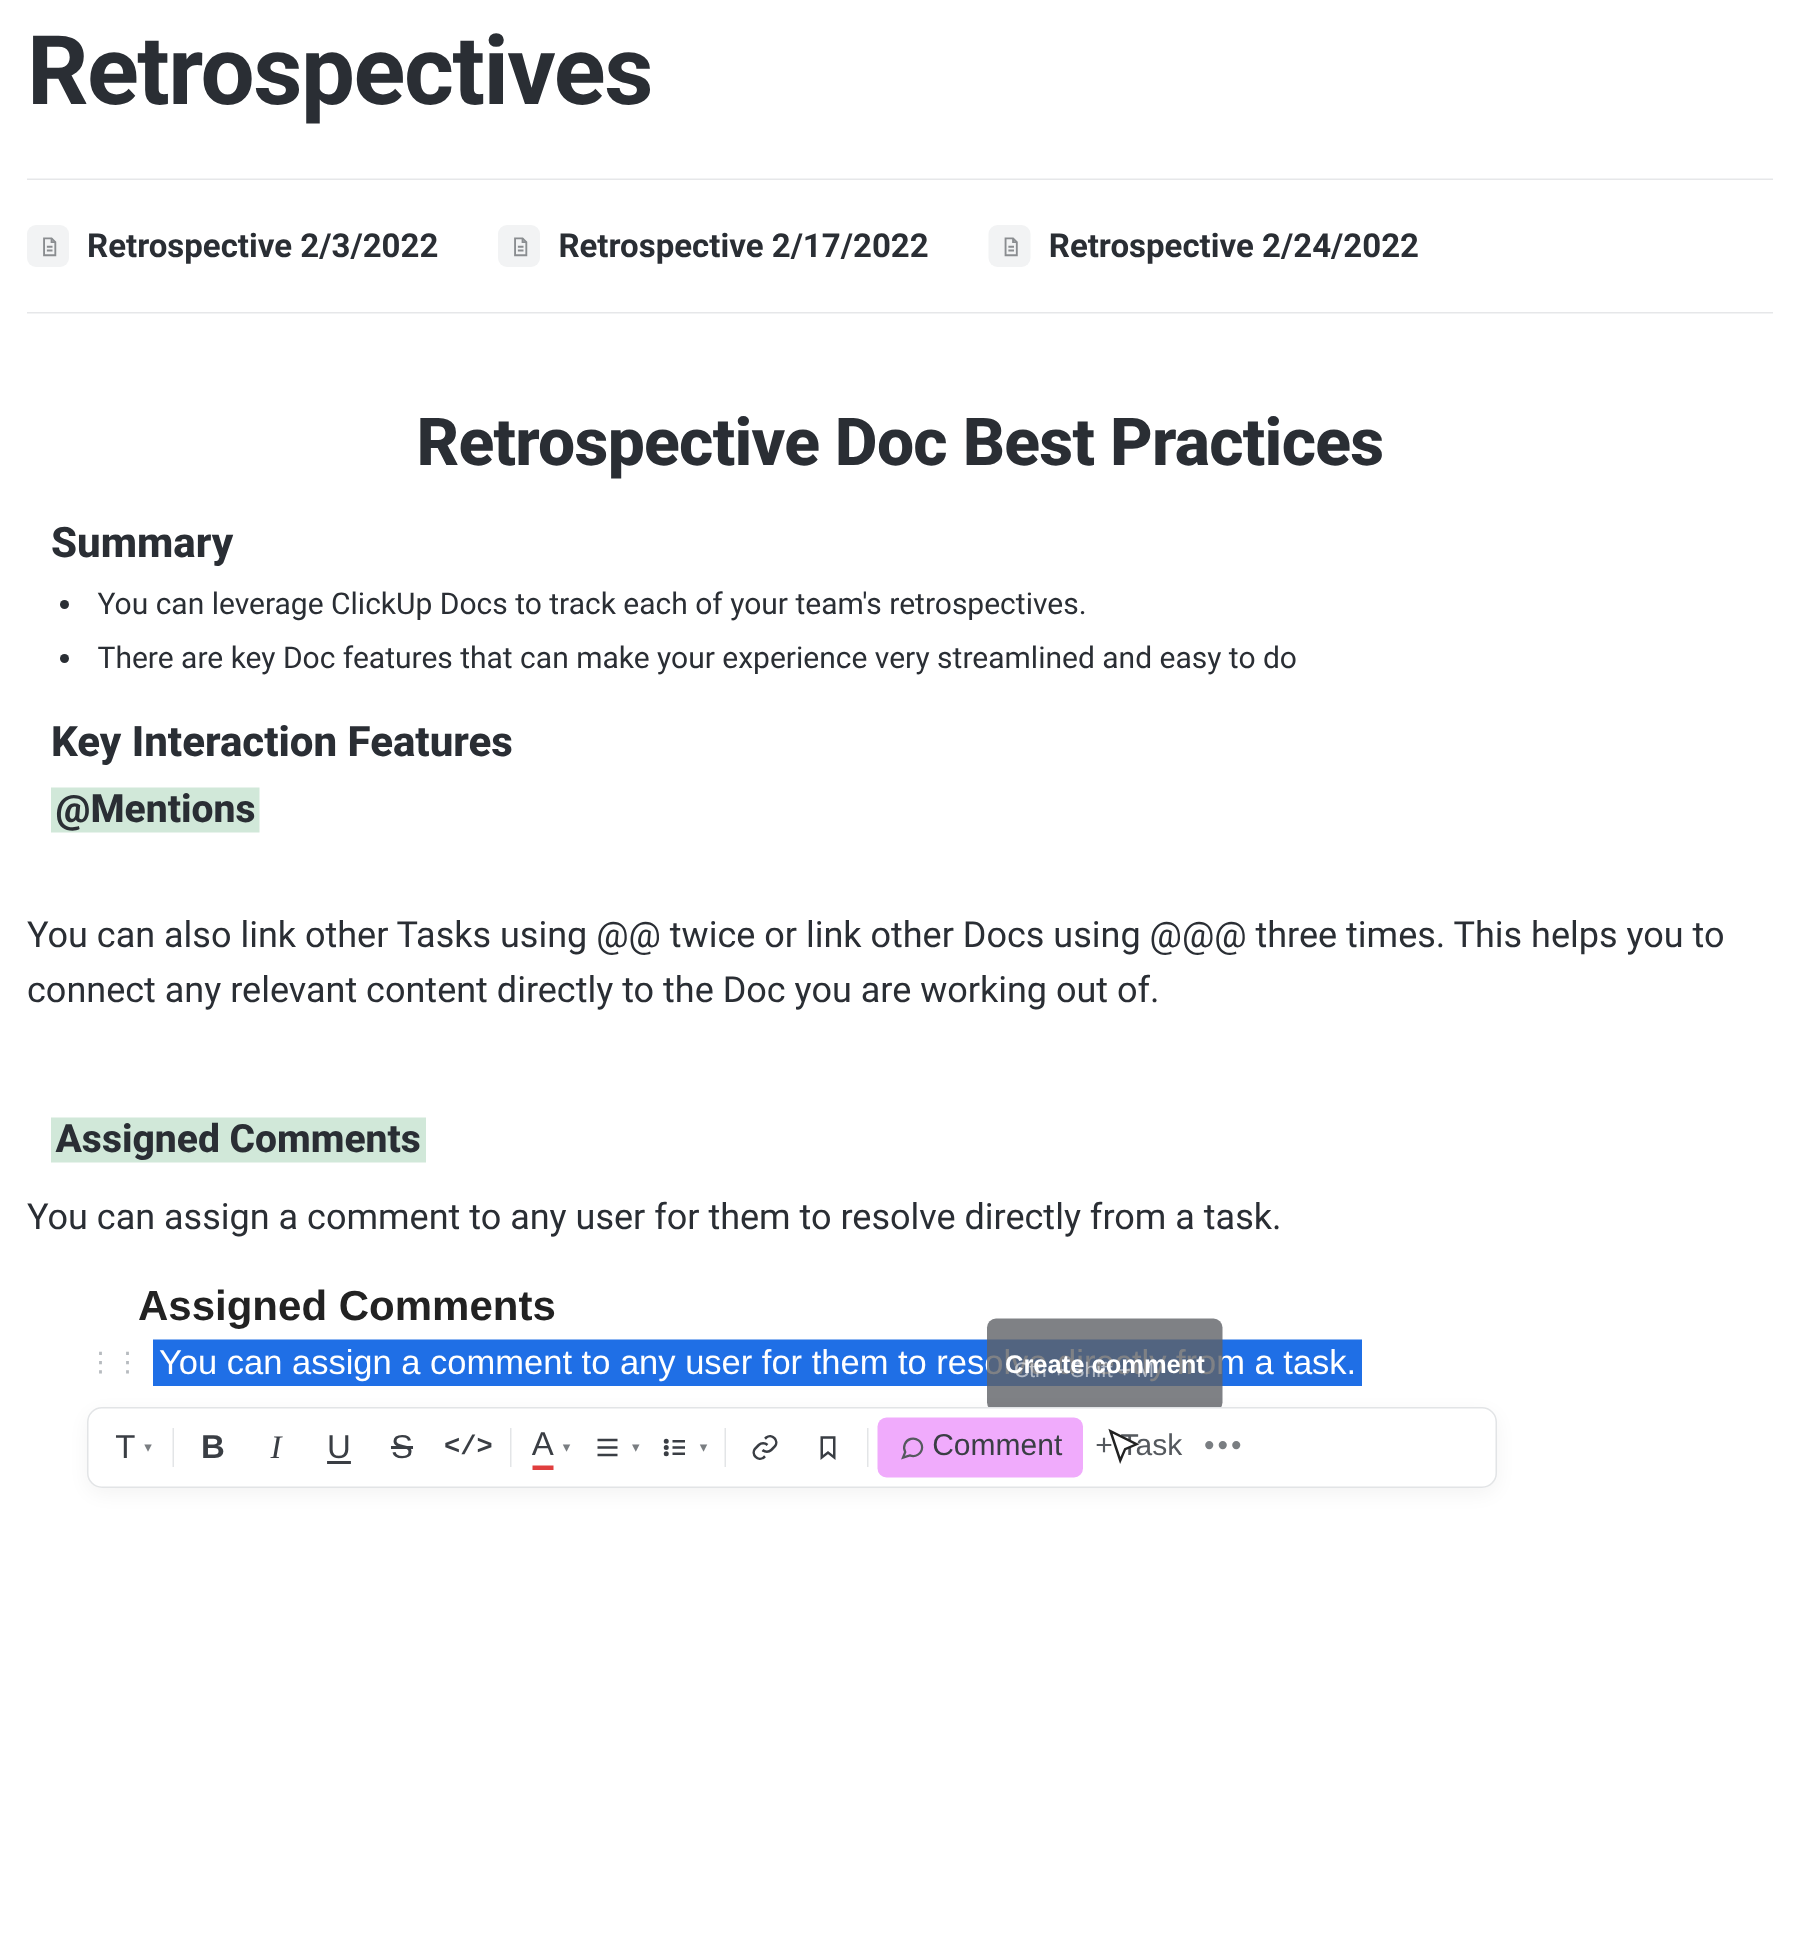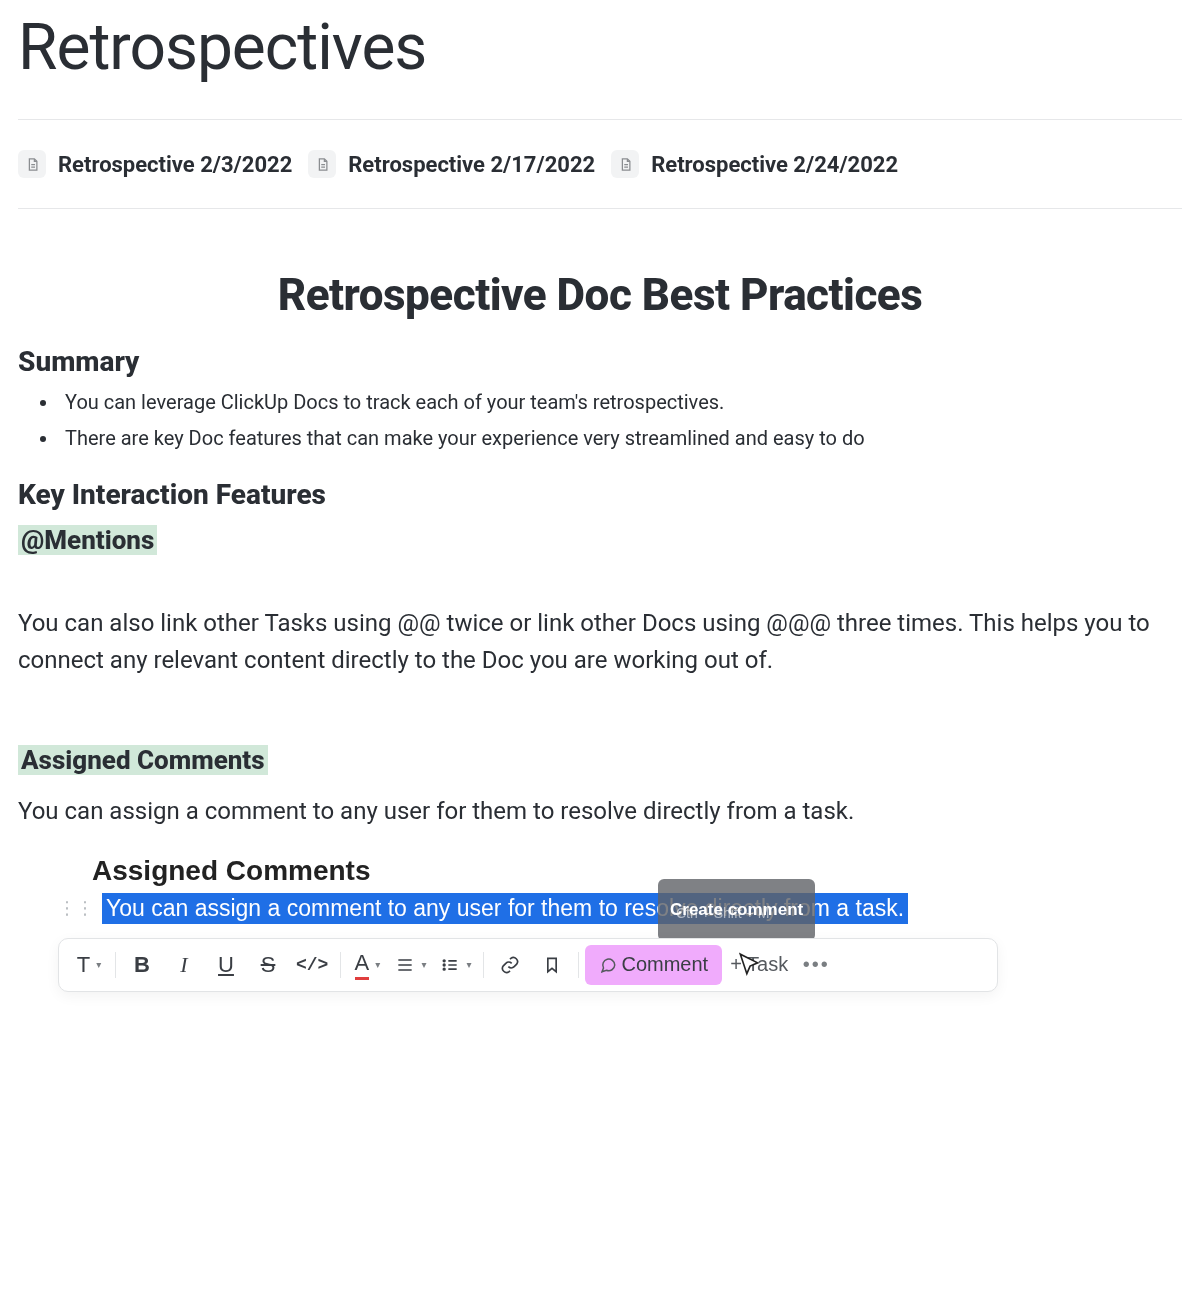--- a/index.html
+++ b/index.html
@@ -14,55 +14,55 @@
   body{
     margin:0;
     background:#fff;
     font-family:-apple-system,BlinkMacSystemFont,"Segoe UI",Roboto,Helvetica,Arial,sans-serif;
     color:var(--text);
     width:1200px;
   }
   .page{padding:0 18px 60px 18px}
   h1.page-title{
     font-size:64px;
-    font-weight:400;
+    font-weight:700;
     letter-spacing:-1px;
     margin:10px 0 34px 0;
     color:#2a2e34;
   }
   .meta-row{display:flex;align-items:center;gap:14px;margin-bottom:20px}
   .avatar{
     width:30px;height:30px;border-radius:50%;
     background: radial-gradient(circle at 50% 35%, #d7a57b 0%, #b37a4f 40%, #3b2b20 70%);
     position:relative;
   }
   .presence-dot{
     position:absolute;top:-2px;right:-2px;width:10px;height:10px;
     border-radius:50%;background:#27c26c;border:2px solid #fff;
   }
   .you{font-size:22px;font-weight:600;color:#2b2f34}
   .updated-label{font-size:22px;color:var(--muted)}
   .updated-value{font-size:22px;color:#888b8e}
   hr.sep{border:none;border-top:1px solid var(--border);margin:12px 0}
-  .subpages{display:flex;gap:16px;flex-wrap:wrap;margin:28px 0}
+  .subpages{display:flex;gap:40px;flex-wrap:wrap;margin:28px 0}
   .subpage{
     display:inline-flex;align-items:center;gap:12px;
     font-size:22px;font-weight:700;color:#2a2e34;
     padding:2px 0;cursor:pointer;
   }
   .doc-icon{
     width:28px;height:28px;border-radius:6px;background:var(--faint);
     display:flex;align-items:center;justify-content:center;color:#8a8d90;
   }
   .doc-icon svg{width:15px;height:15px}
   h2.section-title{
     font-size:44px;font-weight:800;letter-spacing:-0.5px;
     margin:60px 0 18px 0;color:#2a2e34;text-align:center;
   }
-  h3.subsec{font-size:28px;font-weight:800;margin:24px 0 8px 0;color:#2a2e34}
+  h3.subsec{font-size:28px;font-weight:800;margin:24px 0 8px 16px;color:#2a2e34}
   h3.hl{display:inline-block;background:var(--hl);padding:0 3px}
   ul.bullets{margin:0 0 10px 24px;padding:0}
   ul.bullets li{font-size:20px;line-height:1.6;margin:4px 17px;padding-left:6px}
   p.body{font-size:24px;line-height:1.55;margin:10px 0}
   .space{height:32px}
 
   
   .embed{
     margin-top:24px;margin-left:40px;width:940px;
     font-family:"Segoe UI",Arial,sans-serif;

